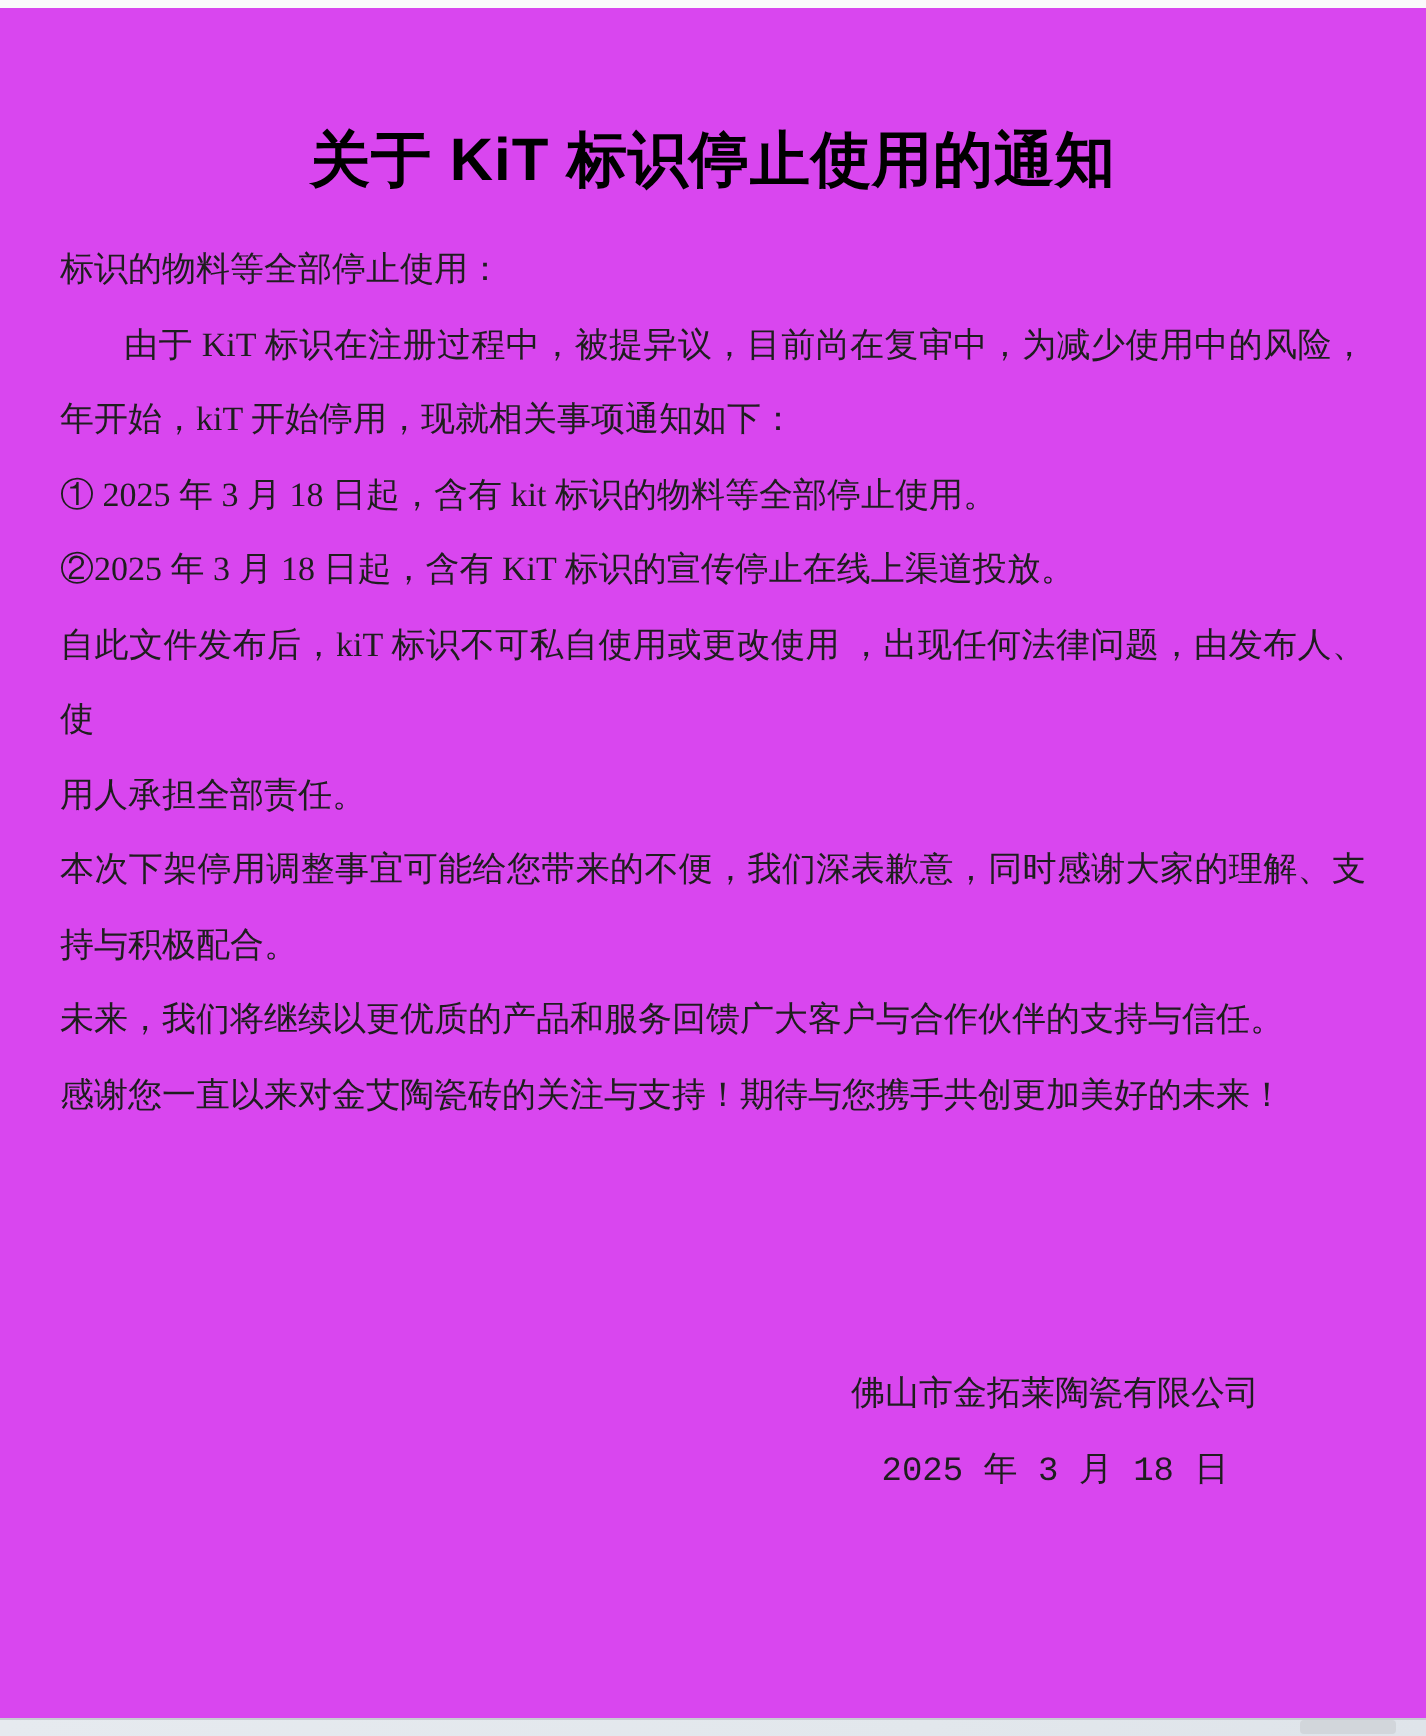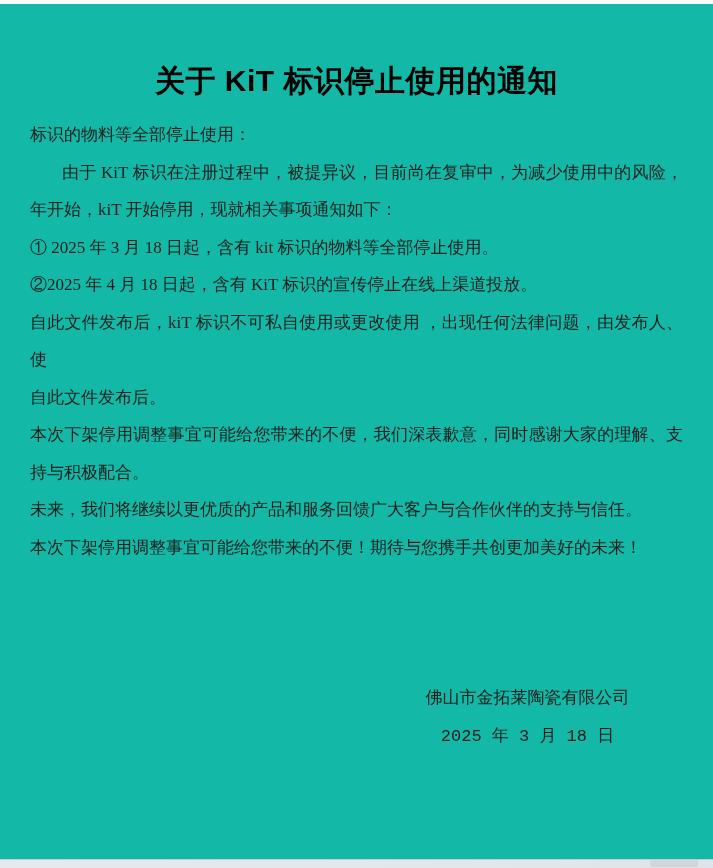--- a/index.html
+++ b/index.html
@@ -4,21 +4,21 @@
 <style>
   html, body {
     margin: 0;
     padding: 0;
     background: #ffffff;
   }
   .stage {
     position: relative;
     width: 713px;
     height: 868px;
-    background: #14b8a6;
+    background: #d946ef;
     overflow: hidden;
   }
   .top-edge {
     position: absolute;
     top: 0; left: 0; right: 0;
     height: 4px;
     background: #fafbfb;
   }
   .doc-title {
     position: absolute;
@@ -100,28 +100,28 @@
 
   <h1 class="doc-title">关于 KiT 标识停止使用的通知</h1>
 
   <div class="content">
     <p class="line">标识的物料等全部停止使用：</p>
 
     <p class="line just indent">由于 KiT 标识在注册过程中，被提异议，目前尚在复审中，为减少使用中的风险，</p>
     <p class="line">年开始，kiT 开始停用，现就相关事项通知如下：</p>
 
     <p class="line">① 2025 年 3 月 18 日起，含有 kit 标识的物料等全部停止使用。</p>
-    <p class="line">②2025 年 4 月 18 日起，含有 KiT 标识的宣传停止在线上渠道投放。</p>
+    <p class="line">②2025 年 3 月 18 日起，含有 KiT 标识的宣传停止在线上渠道投放。</p>
 
     <p class="line just">自此文件发布后，kiT 标识不可私自使用或更改使用 ，出现任何法律问题，由发布人、使</p>
-    <p class="line">自此文件发布后。</p>
+    <p class="line">用人承担全部责任。</p>
     <p class="line just">本次下架停用调整事宜可能给您带来的不便，我们深表歉意，同时感谢大家的理解、支</p>
     <p class="line">持与积极配合。</p>
     <p class="line">未来，我们将继续以更优质的产品和服务回馈广大客户与合作伙伴的支持与信任。</p>
-    <p class="line">本次下架停用调整事宜可能给您带来的不便！期待与您携手共创更加美好的未来！</p>
+    <p class="line">感谢您一直以来对金艾陶瓷砖的关注与支持！期待与您携手共创更加美好的未来！</p>
   </div>
 
   <div class="signature">
     <p>佛山市金拓莱陶瓷有限公司</p>
     <p>2025 年 3 月 18 日</p>
   </div>
 
   <div class="bottom-bar">
     <div class="thumb"></div>
   </div>

